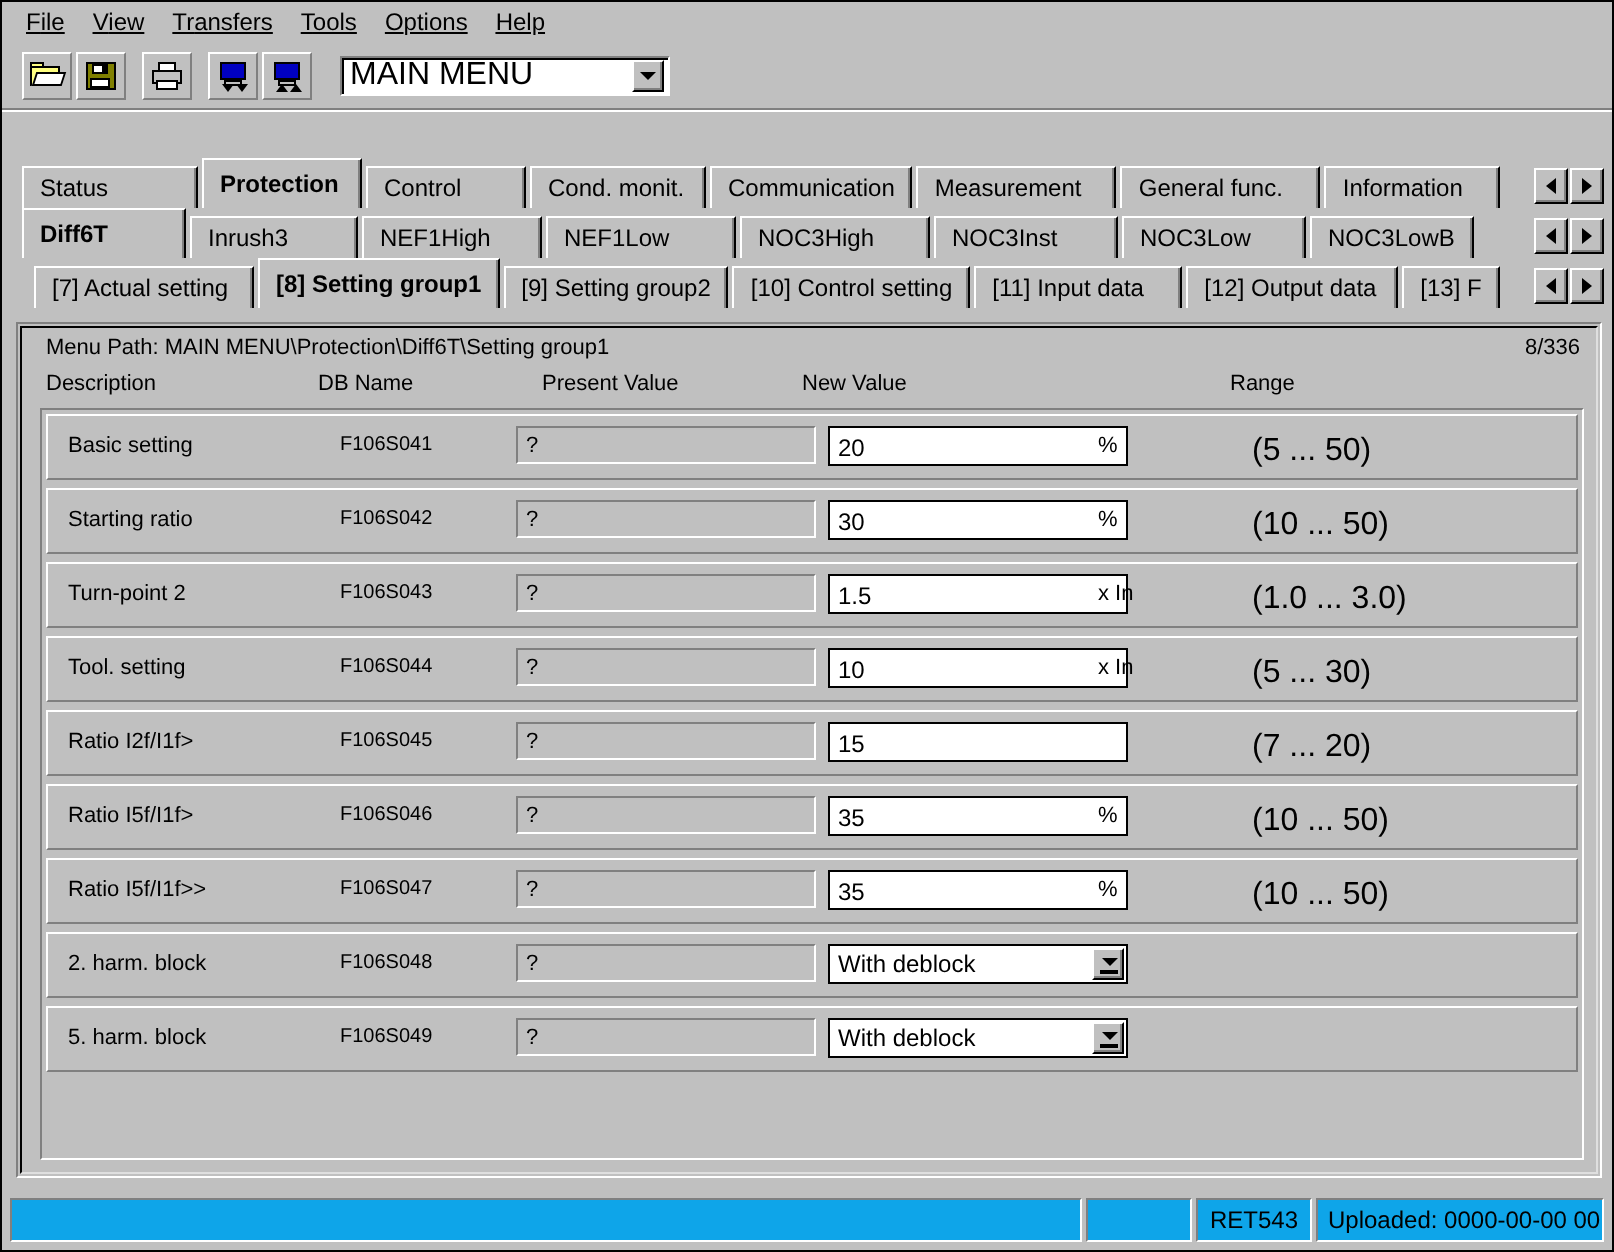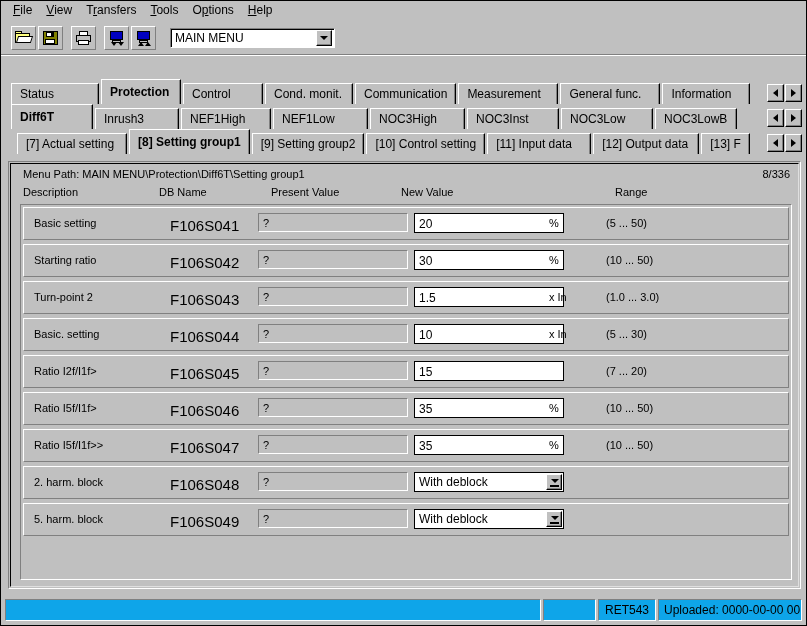--- a/index.html
+++ b/index.html
@@ -89,24 +89,25 @@
     font-family: "Liberation Sans", sans-serif;
   }
   .tbtn.min .g { align-items: flex-end; padding-bottom: 2px; }
   .tbtn.min .g::before { content:""; width:7px; height:2px; background:#000; display:block; }
   .tbtn.max .g::before { content:""; width:9px; height:8px; border:1px solid #000; border-top-width:2px; display:block; box-sizing:border-box; }
 
   
   .menubar {
     height: 19px;
     display: flex;
-    align-items: flex-start;
+    align-items: center;
     padding-left: 5px;
     background: #c0c0c0;
     border-bottom: 1px solid #c0c0c0;
+    text-decoration: underline;
   }
   .menuitem {
     padding: 2px 7px;
     font-size: 12px;
     cursor: default;
     white-space: nowrap;
   }
   .menuitem u { text-decoration: underline; }
 
   
@@ -142,21 +143,21 @@
     border-left: 1px solid #808080;
     border-right: 1px solid #ffffff;
     border-bottom: 1px solid #ffffff;
     box-shadow: inset 1px 1px 0 #000000;
     box-sizing: border-box;
     display: flex; align-items: center;
     position: relative;
   }
   .combo-text {
     padding-left: 4px;
-    font-size: 12px;
+    font-size: 16px;
     flex: 1 1 auto;
     white-space: nowrap; overflow: hidden;
   }
   .combo-arrow {
     width: 16px; height: 16px;
     margin-right: 2px;
     background: #c0c0c0;
     border-top: 1px solid #ffffff;
     border-left: 1px solid #ffffff;
     border-right: 1px solid #000000;
@@ -307,23 +308,23 @@
     margin: 0 2px 4px 2px;
     background: #c0c0c0;
     border-top: 1px solid #ffffff;
     border-left: 1px solid #ffffff;
     border-right: 1px solid #808080;
     border-bottom: 1px solid #808080;
     box-sizing: border-box;
   }
   .setrow > * { position: absolute; }
   .r-desc { left: 10px; top: 9px; font-size: 11px; white-space: nowrap; text-align: right; }
-  .r-db   { left: 146px; top: 9px; font-size: 15px; white-space: nowrap; }
+  .r-db   { left: 146px; top: 9px; font-size: 10px; white-space: nowrap; }
   .r-unit { left: 525px; top: 9px; font-size: 11px; white-space: nowrap; }
-  .r-range{ left: 582px; top: 9px; font-size: 11px; white-space: nowrap; }
+  .r-range{ left: 602px; top: 9px; font-size: 16px; white-space: nowrap; }
 
   .pv-field {
     left: 234px; top: 5px;
     width: 150px; height: 19px;
     background: #c0c0c0;
     border-top: 1px solid #808080;
     border-left: 1px solid #808080;
     border-right: 1px solid #ffffff;
     border-bottom: 1px solid #ffffff;
     box-sizing: border-box;
@@ -648,21 +649,21 @@
           <div class="setrow">
             <span class="r-desc">Turn-point 2</span>
             <span class="r-db">F106S043</span>
             <span class="pv-field">?</span>
             <span class="nv-field">1.5</span>
             <span class="r-unit">x In</span>
             <span class="r-range">(1.0 ... 3.0)</span>
           </div>
 
           <div class="setrow">
-            <span class="r-desc">Basic. setting</span>
+            <span class="r-desc">Tool. setting</span>
             <span class="r-db">F106S044</span>
             <span class="pv-field">?</span>
             <span class="nv-field">10</span>
             <span class="r-unit">x In</span>
             <span class="r-range">(5 ... 30)</span>
           </div>
 
           <div class="setrow">
             <span class="r-desc">Ratio I2f/I1f&gt;</span>
             <span class="r-db">F106S045</span>

